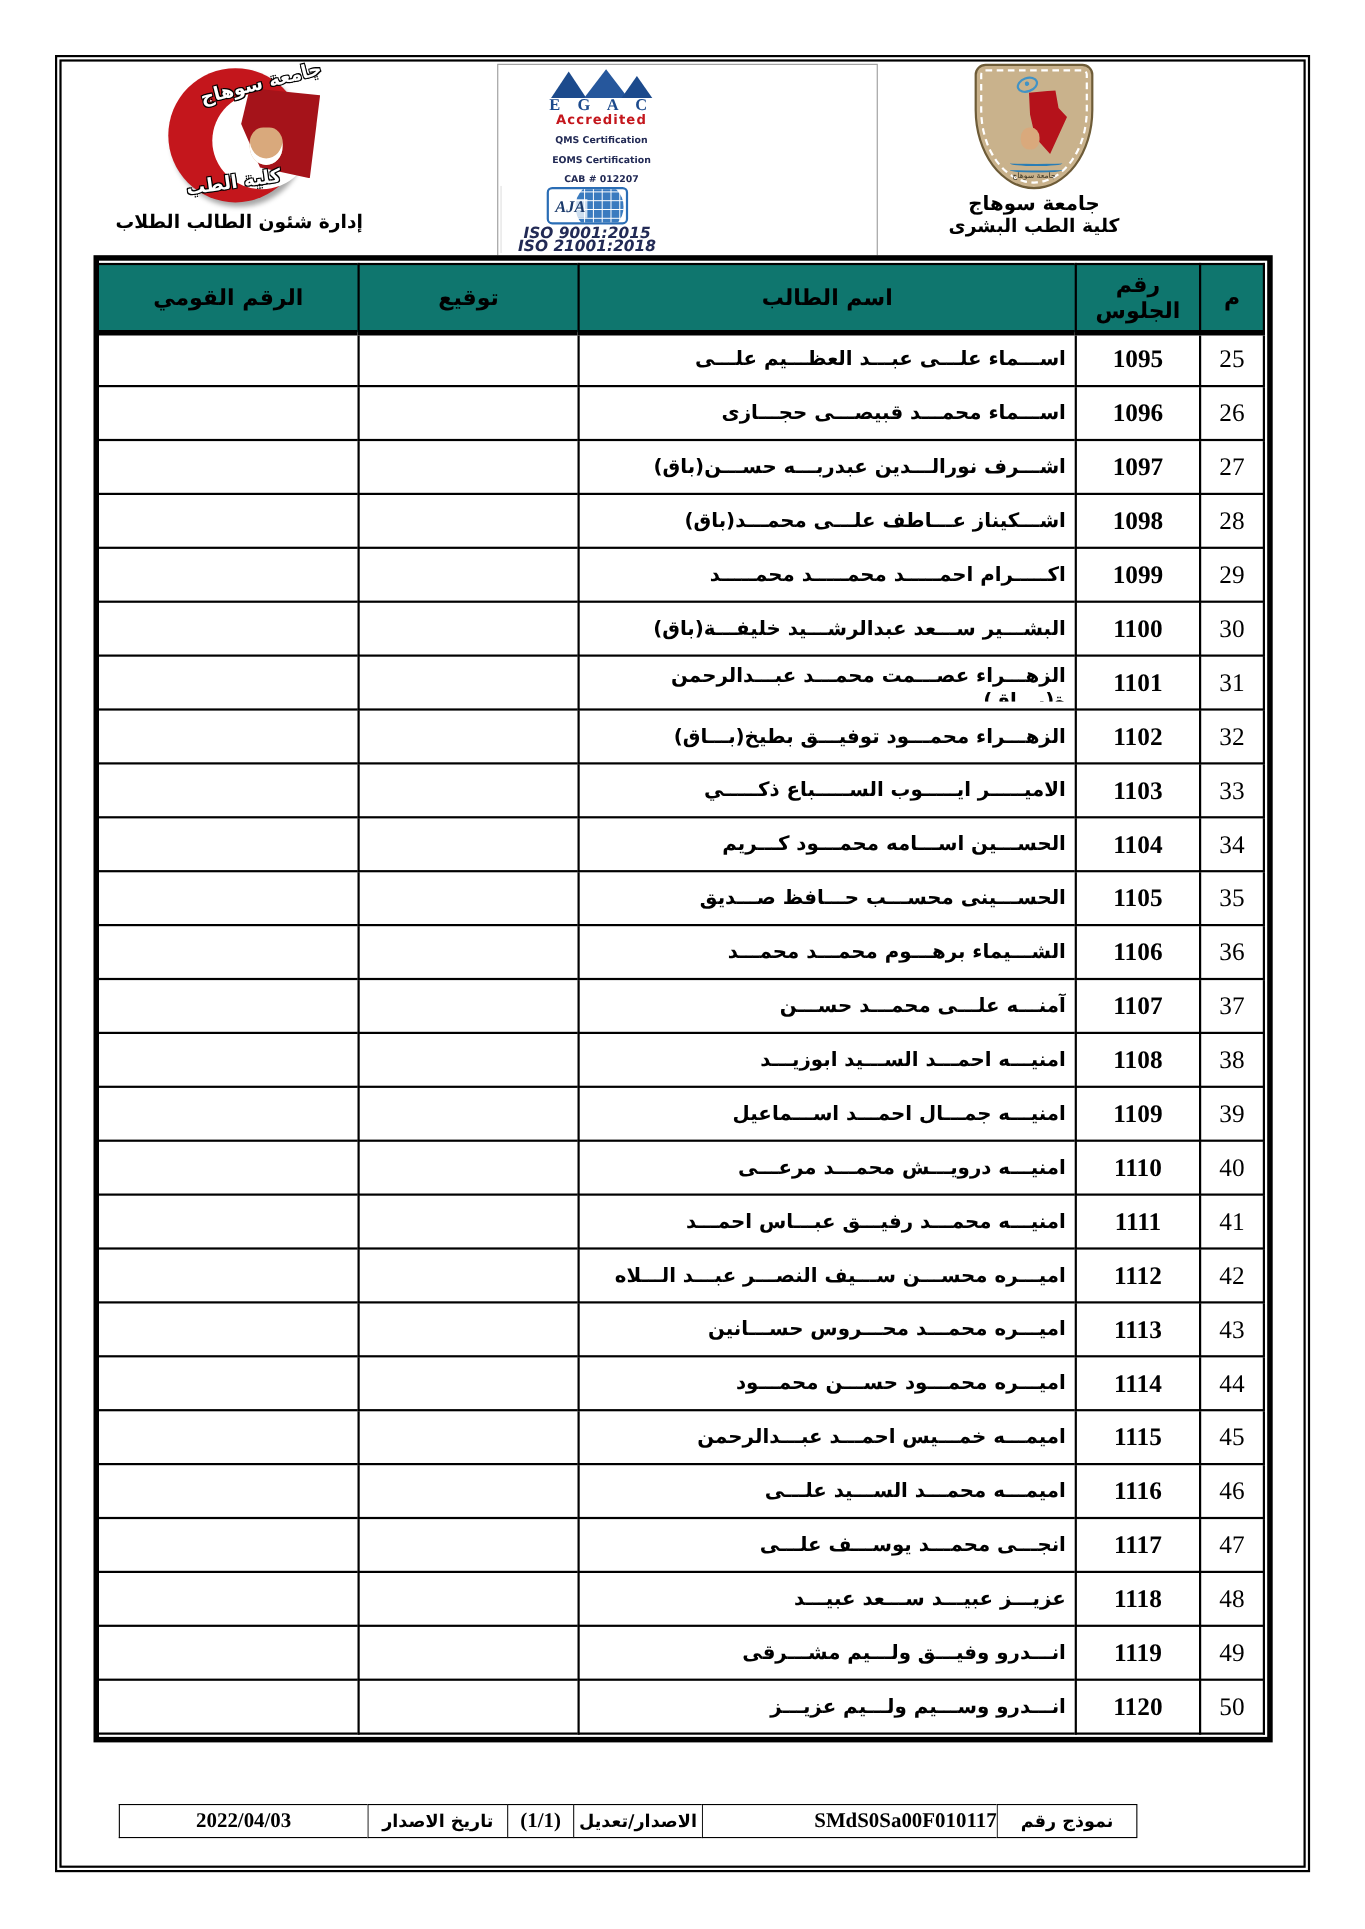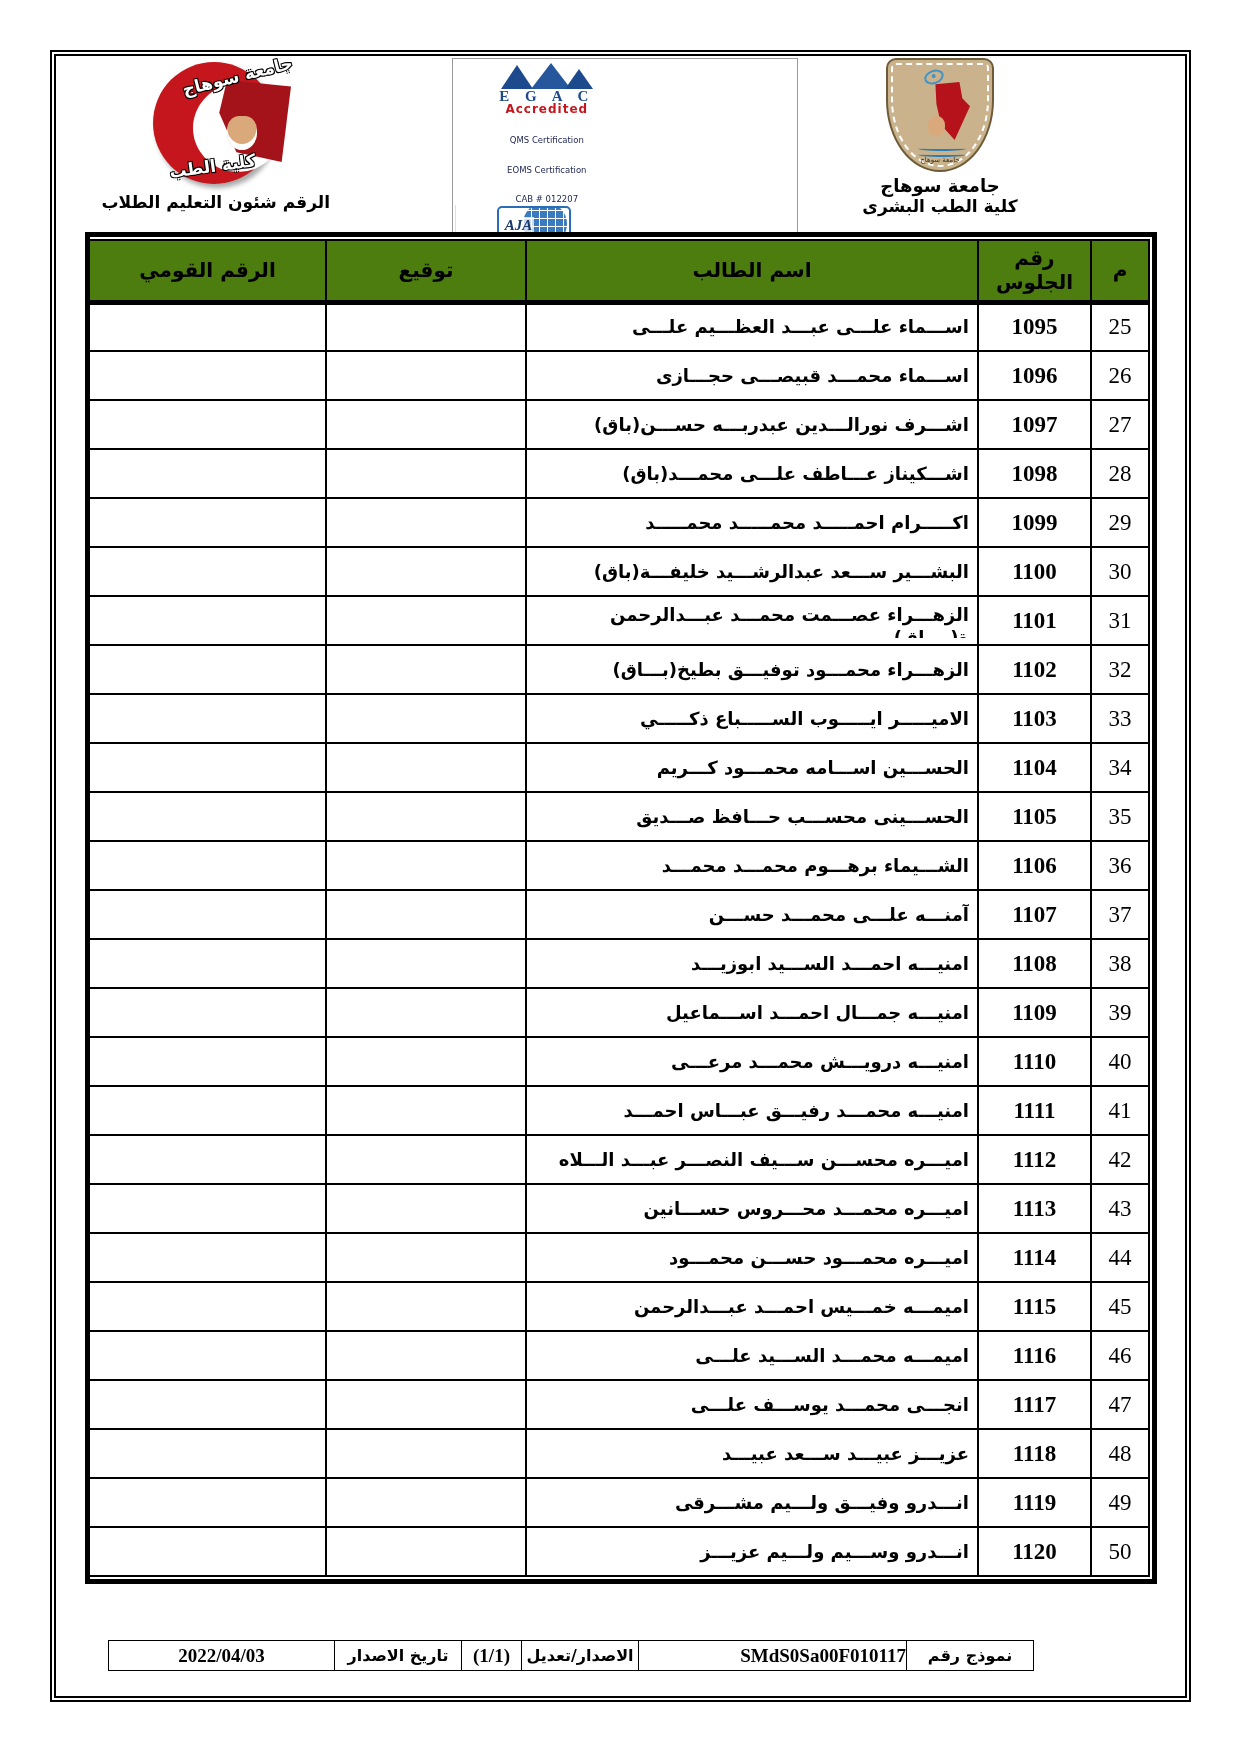--- a/index.html
+++ b/index.html
@@ -23,21 +23,21 @@
   .hdr-center { position:absolute; left:440px; top:58px; width:370px; text-align:center; }
   .cert-box { direction:ltr; width:346px; margin:0 auto; border:1px solid #9a9a9a; background:#fff; display:flex; padding:4px 2px;flex-direction:column; }
   .egac-half { width:54%; text-align:center; }
   .egac-mountains { position:relative; height:26px; }
   .mt { position:absolute; bottom:0; width:0; height:0; border-style:solid; }
   .mt1 { left:46px; border-width:0 16px 24px 16px; border-color:transparent transparent #1c4a8c transparent; }
   .mt2 { left:76px; border-width:0 20px 26px 20px; border-color:transparent transparent #26579c transparent; }
   .mt3 { left:110px; border-width:0 14px 20px 14px; border-color:transparent transparent #1c4a8c transparent; }
   .egac-word { font-family:"Liberation Serif",serif; font-size:15px; font-weight:bold; letter-spacing:6px; color:#1c4a8c; line-height:14px; }
   .egac-accred { font-size:12px; font-weight:bold; color:#c4161c; line-height:13px; letter-spacing:1px; }
-  .egac-small { font-size:8.5px; font-weight:normal; color:#222a55; line-height:9.5px; margin-top:20px; }
+  .egac-small { font-size:8.5px; font-weight:bold; color:#222a55; line-height:9.5px; margin-top:8px; }
   .aja-half { width:46%; text-align:center; border-left:1px solid #e0e0e0; }
   .aja-badge { position:relative; width:74px; height:34px; margin:1px auto 2px; border:2px solid #2a6db5; border-radius:5px; overflow:hidden; background:#fff; }
   .aja-globe { position:absolute; right:2px; top:-6px; width:44px; height:44px; border-radius:50%; background:#3a7bbf;
         background-image:linear-gradient(#fff 1px,transparent 1px),linear-gradient(90deg,#fff 1px,transparent 1px); background-size:8px 8px; }
   .aja-word { position:absolute; left:4px; top:9px; font-family:"Liberation Serif",serif; font-style:italic; font-weight:bold; font-size:15px; color:#1a3a6b; background:rgba(255,255,255,.75); padding:0 2px; }
   .iso-line { font-size:14px; font-weight:bold; color:#222a55; line-height:12px;font-style:italic; }
   .title1 { margin-top:4px; font-size:27px; font-weight:bold; color:#000; line-height:30px; }
   .title2 { font-size:25px; font-weight:bold; color:#000; line-height:30px; }
   .title3 { font-size:25px; font-weight:bold; color:#000; line-height:30px; }
 
@@ -50,21 +50,21 @@
   .shield-face { position:absolute; left:40px; top:56px; width:17px; height:20px; background:#d9a97c; border-radius:45%; }
   .wave { position:absolute; left:30px; width:48px; height:5px; border-bottom:2px solid #2a7db5; border-radius:50%; }
   .w1 { top:86px; } .w2 { top:92px; }
   .shield-script { position:absolute; left:0; top:96px; width:100%; font-size:7px; color:#3a3320; }
   .uni-line { margin-top:3px; font-size:18px; font-weight:bold; white-space:nowrap; }
   .fac-line { font-size:17px; font-weight:bold; white-space:nowrap; }
 
   
   .tbl-wrap { position:absolute; left:85px; top:232px; width:1072px; border:5px solid #000; padding:2px; background:#fff; }
   table.students { width:100%; border-collapse:collapse; border:1px solid #000; table-layout:fixed; }
-  .students th { background:#4d7c0f; border:2px solid #000; border-bottom:5px solid #000; height:62px; font-size:20px; font-weight:bold; vertical-align:middle; padding:0 6px; line-height:24px; }
+  .students th { background:#0f766e; border:2px solid #000; border-bottom:5px solid #000; height:62px; font-size:20px; font-weight:bold; vertical-align:middle; padding:0 6px; line-height:24px; }
   .students td { border:2px solid #000; height:49px; vertical-align:middle; overflow:hidden; }
   .col-serial { width:58px; } .col-seat { width:113px; } .col-name { width:452px; } .col-sig { width:200px; } .col-nid { width:237px; }
   td.c-serial { text-align:center; font-family:"Liberation Serif",serif; font-size:23px; font-weight:normal; }
   td.c-seat { text-align:center; font-family:"Liberation Serif",serif; font-size:23px; font-weight:bold; direction:ltr; }
   td.c-name { padding:0 8px 0 4px; }
   .nm { white-space:nowrap; font-size:18px; font-weight:bold; text-align:right; line-height:24px; max-height:40px; overflow:hidden; }
   .nm2 { display:block; height:11px; line-height:22px; overflow:hidden; }
 
   
   .foot { position:absolute; left:108px; top:1640px; height:31px; display:flex; direction:rtl; }
@@ -82,21 +82,21 @@
 
   <div class="hdr-left">
     <div class="crescent-logo">
       <div class="cres-ring"></div>
       <div class="cres-cut"></div>
       <div class="egypt-red"></div>
       <div class="pharaoh-face"></div>
       <div class="logo-arc-top">جامعة سوهاج</div>
       <div class="logo-arc-bot">كلية الطب</div>
     </div>
-    <div class="dept-line">الرقم شئون التعليم الطلاب</div>
+    <div class="dept-line">إدارة شئون الطالب الطلاب</div>
   </div>
 
   <div class="hdr-center">
     <div class="cert-box">
       <div class="egac-half">
         <div class="egac-mountains">
           <div class="mt mt1"></div>
           <div class="mt mt2"></div>
           <div class="mt mt3"></div>
         </div>

